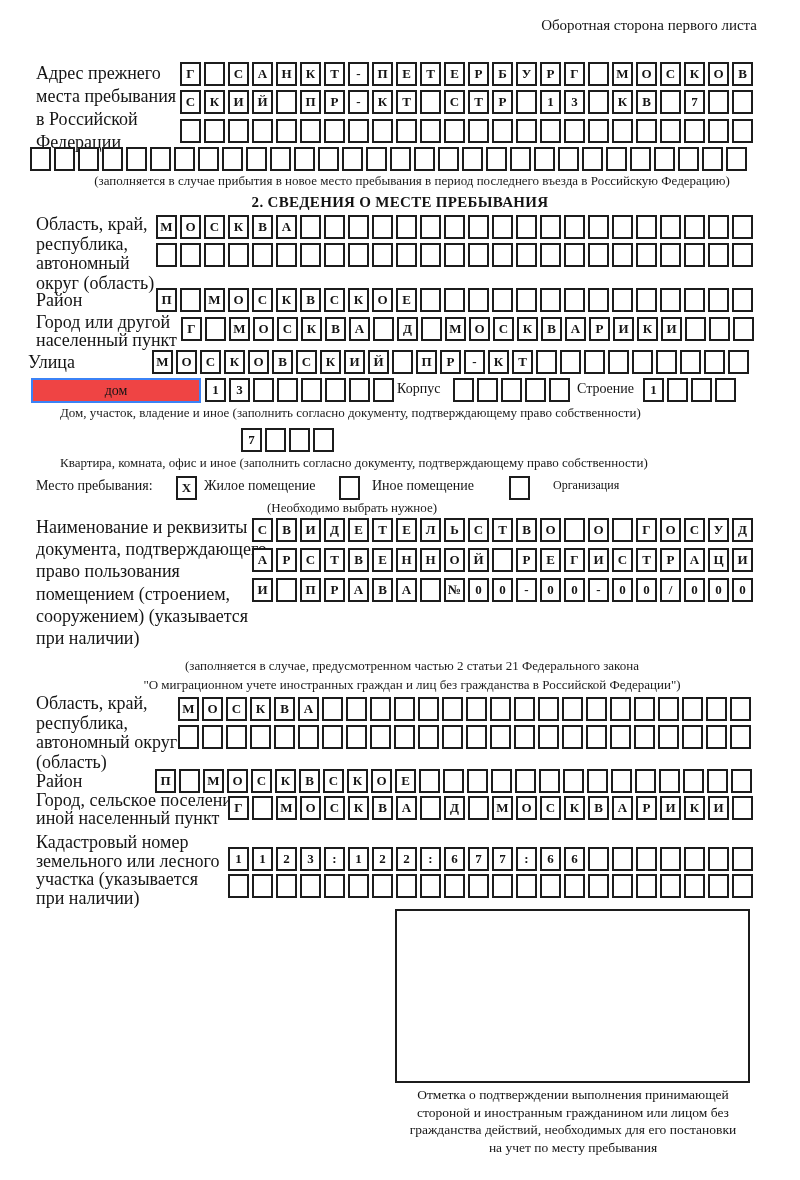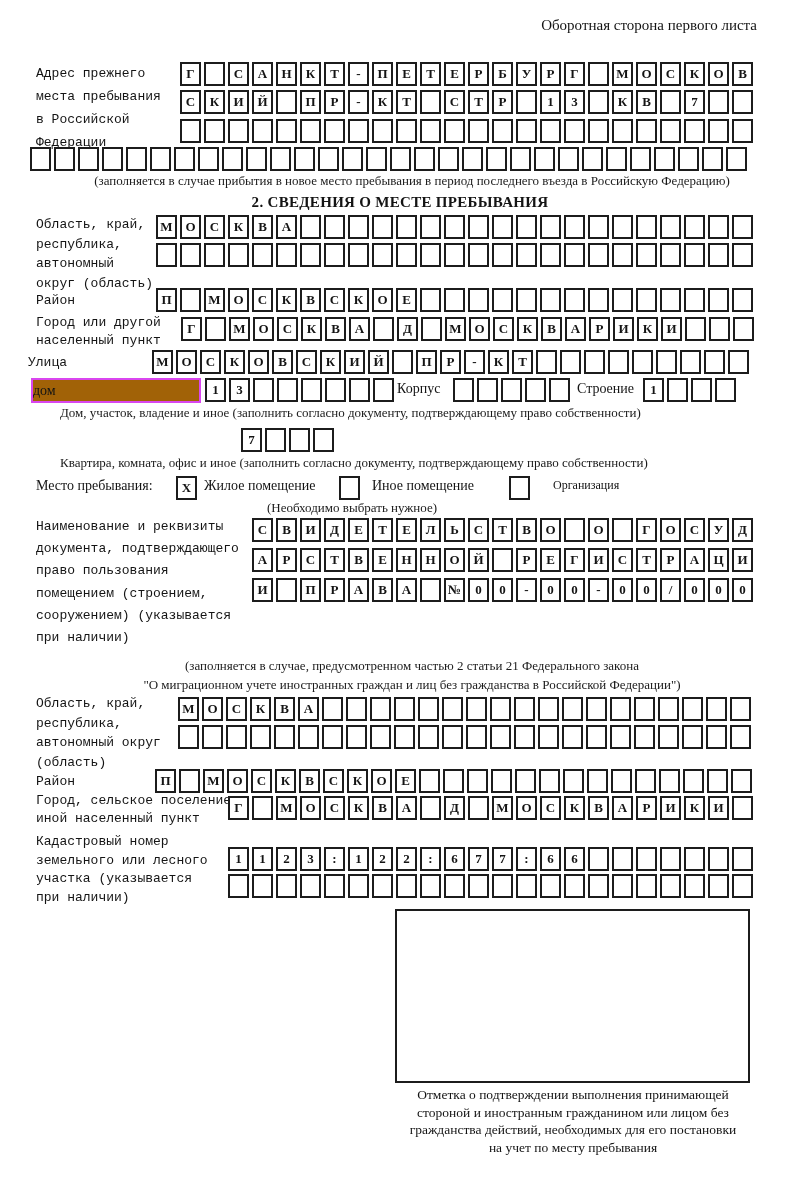--- a/index.html
+++ b/index.html
@@ -2,33 +2,33 @@
 <html><head>
 <meta charset="utf-8">
 <style>
   html,body{margin:0;padding:0;background:#e8e8e8;}
   .page{
     position:relative;width:800px;height:1180px;background:#ffffff;
     font-family:"Liberation Serif","DejaVu Serif",serif;color:#141414;
     overflow:hidden;margin:0 auto;
   }
   .abs{position:absolute;}
-  .lbl{font-size:13px;line-height:19.5px;white-space:pre-line;font-family:Liberation Mono, monospace;}
+  .lbl{font-size:18px;line-height:19.5px;white-space:pre-line;}
   .note{font-size:13px;color:#1a1a1a;padding-left:24px;}
   .title{font-weight:bold;font-size:15px;letter-spacing:.3px;}
   .centered{left:0;right:0;text-align:center;}
   .cells{position:absolute;display:flex;}
   .cell{
     flex:0 0 auto;width:17px;height:20px;border:2px solid #1c1c1c;margin-right:3px;
     display:inline-flex;align-items:center;justify-content:center;
     font-size:13px;font-weight:600;background:#fff;
   }
   .widebox{
-    position:absolute;border:2px solid #d946ef;height:21px;background:#a16207;
-    display:flex;align-items:center;font-size:14px;
+    position:absolute;border:2px solid #3b82f6;height:21px;background:#ef4444;
+    display:flex;align-items:center;justify-content:center;font-size:14px;
   }
   .inlinelbl{position:absolute;font-size:14px;}
   .stampbox{position:absolute;border:2px solid #1c1c1c;background:#fff;}
   .caption{font-size:13.5px;line-height:17.5px;text-align:center;white-space:pre-line;}
 </style>
 </head>
 <body>
 
 <div class="page">
 

